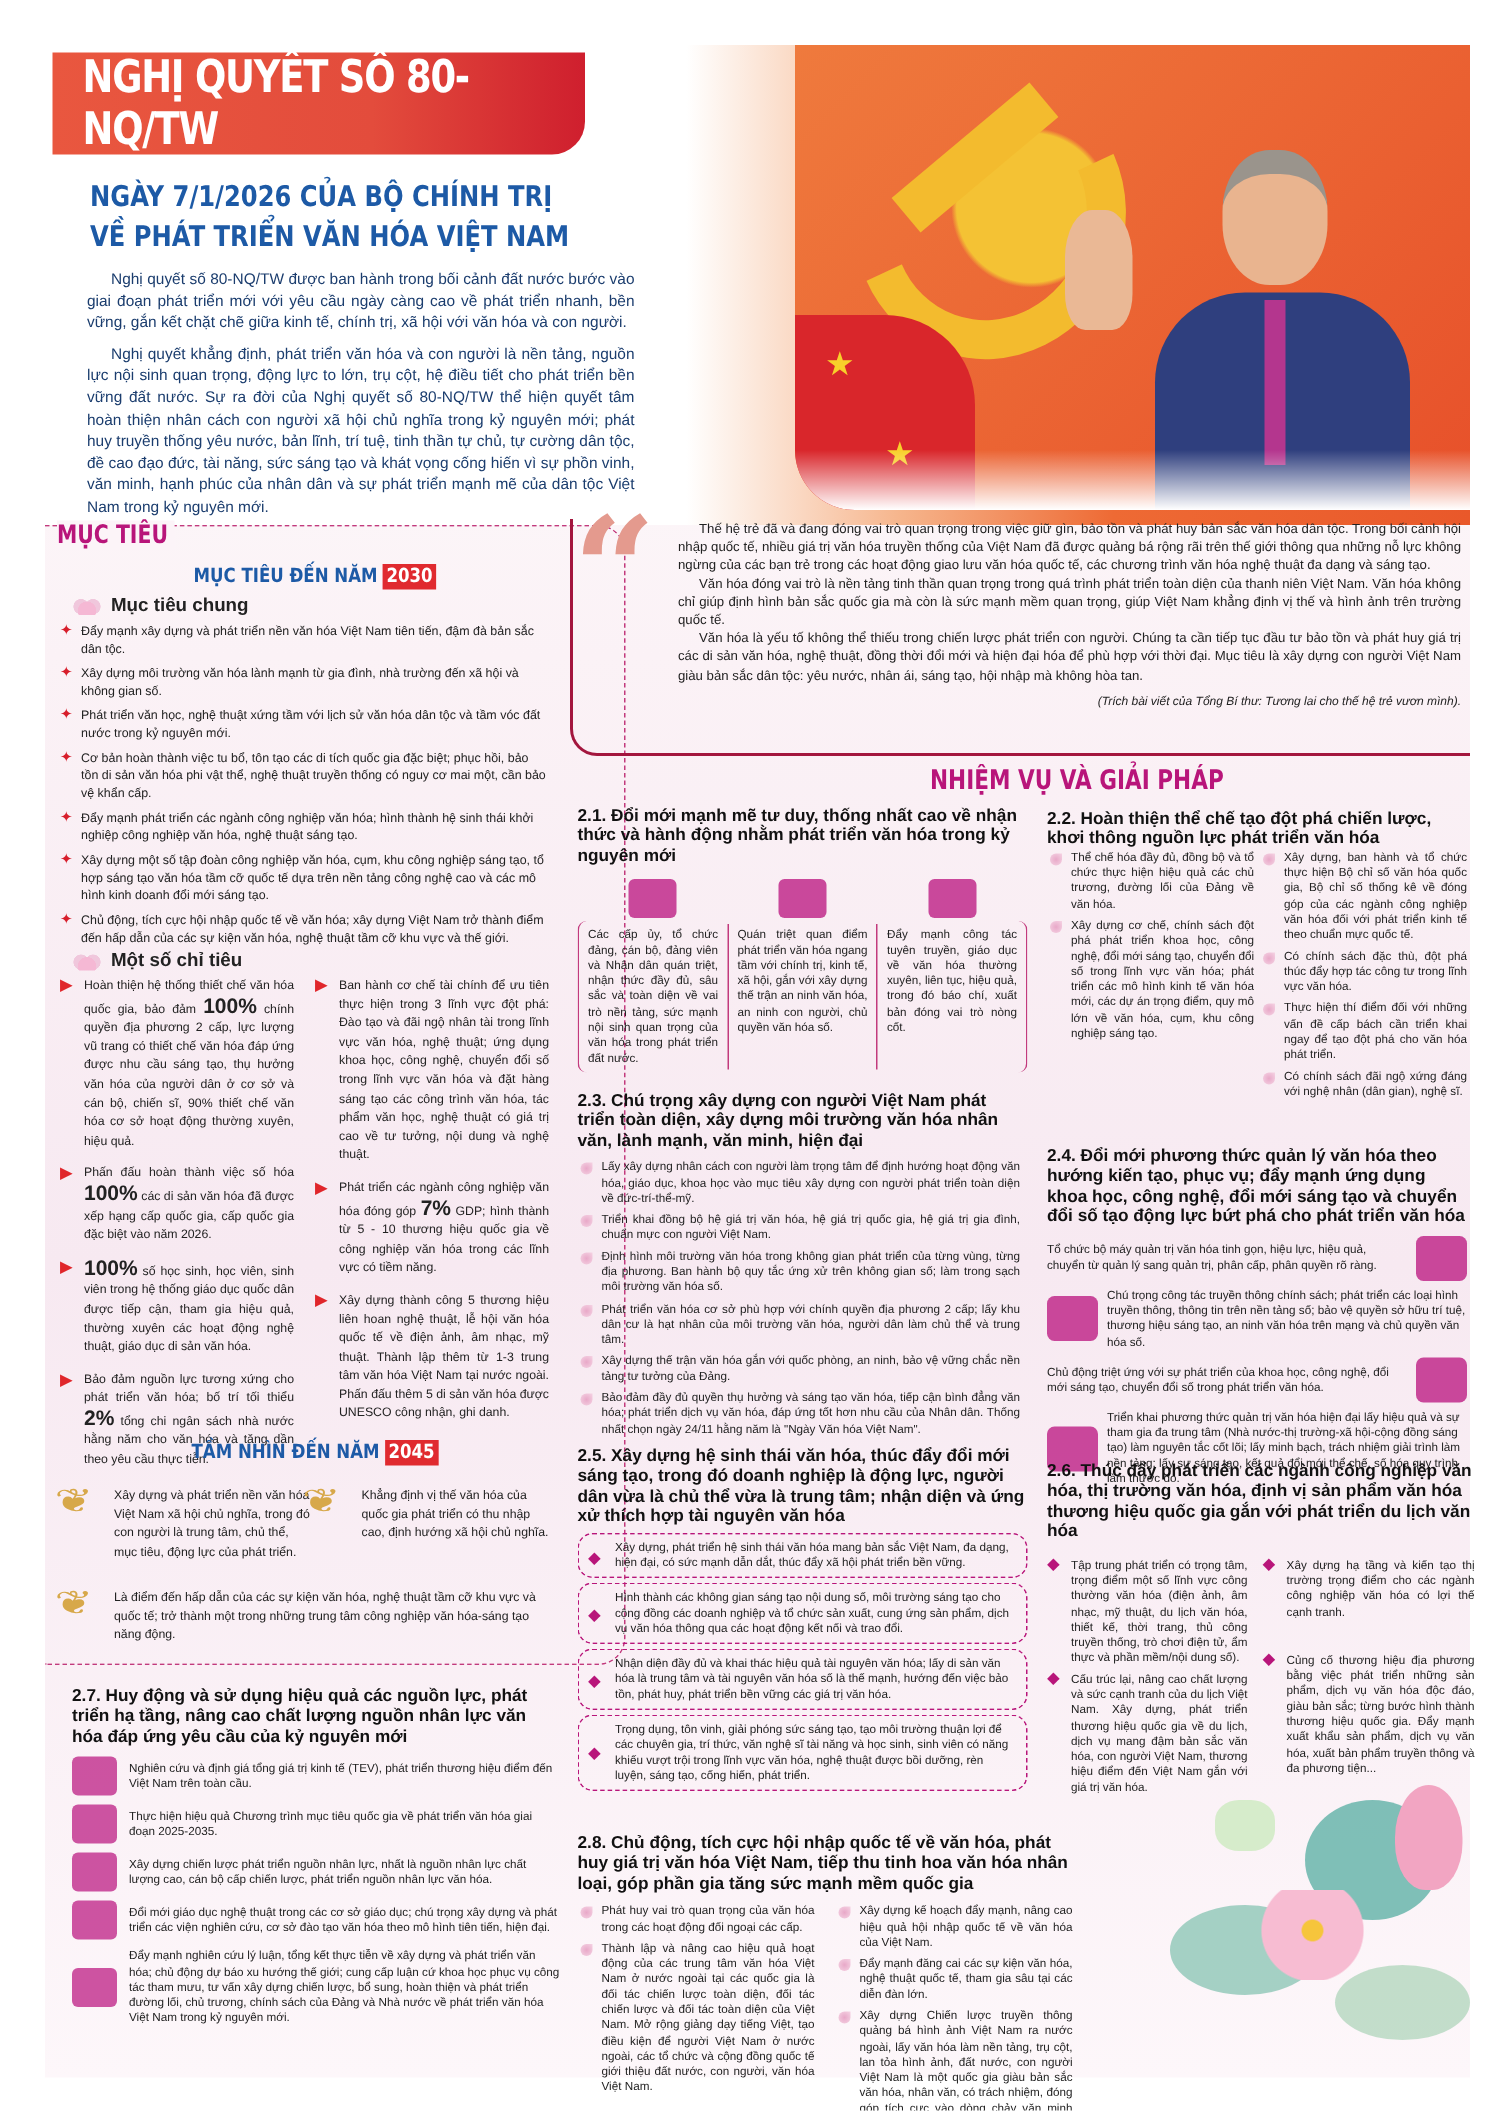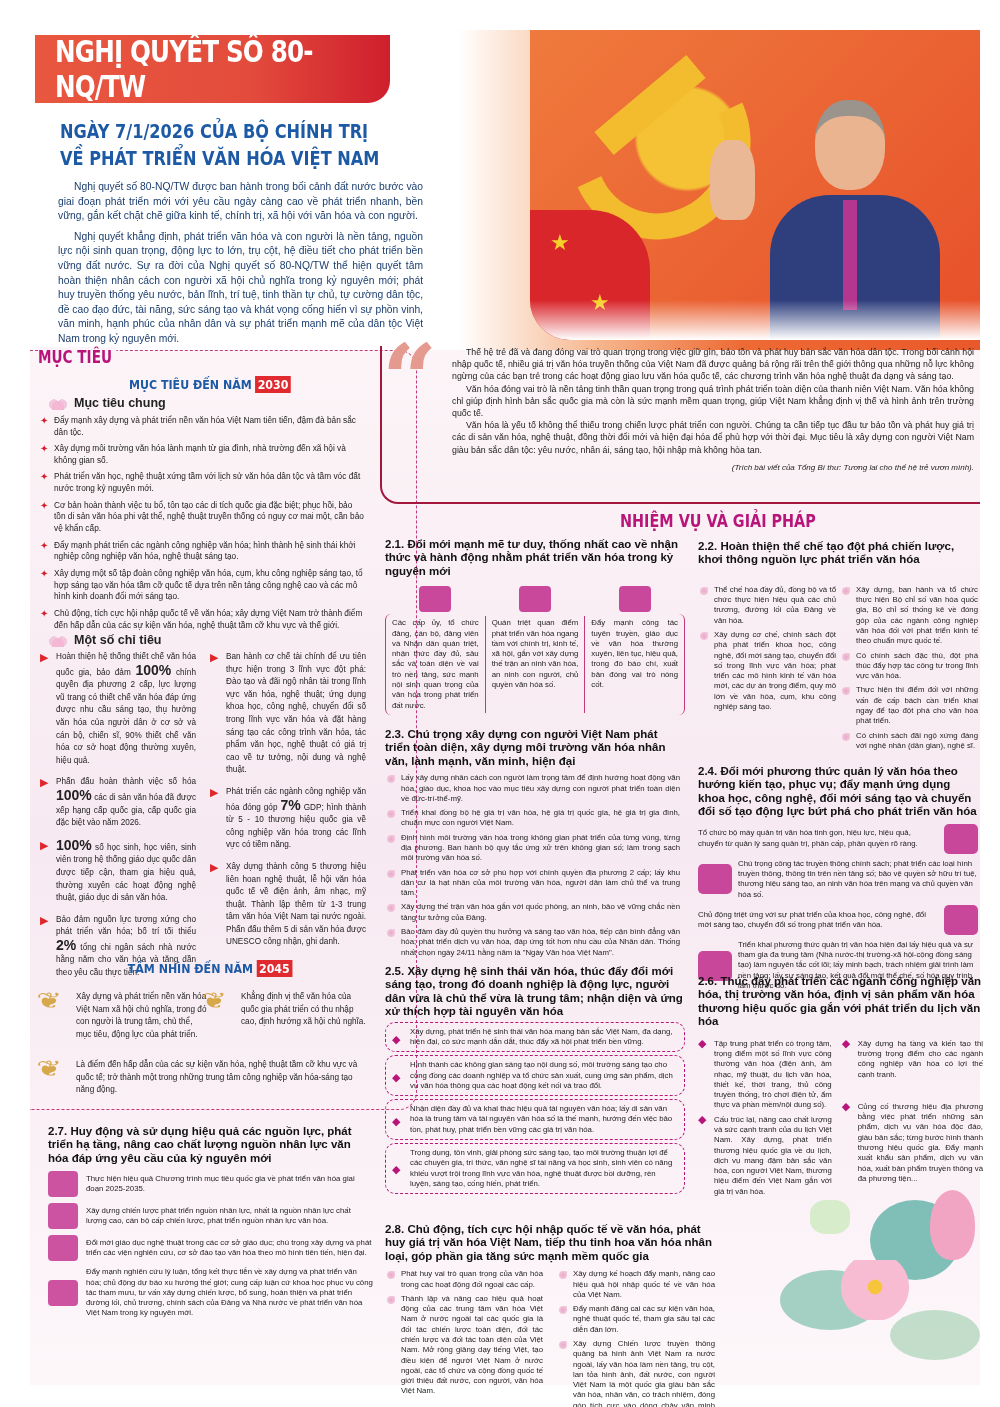--- a/index.html
+++ b/index.html
@@ -61,21 +61,21 @@
 .bul li{position:relative;padding-left:16px;margin-bottom:4px;text-align:justify}
 .bul li::before{content:"";position:absolute;left:2px;top:2px;width:8px;height:8px;background:radial-gradient(circle,#e8a8c8,#f5d4e4);border-radius:50% 0 50% 50%}
 .s23{position:absolute;left:355px;top:698px;width:295px}
 .s25{position:absolute;left:355px;top:935px;width:300px}
 .dbox{border:1.5px dashed #b8157a;border-radius:10px;padding:4px 6px 4px 24px;position:relative;margin-top:3px}
 .dbox::before{content:"\25C6";position:absolute;left:6px;top:40%;color:#b8157a;font-size:11px}
 .s28{position:absolute;left:355px;top:1193px;width:425px}
 .s28 .cols{display:flex;gap:14px;margin-top:6px}
 .s28 .cols ul{flex:1}
 .s22{position:absolute;left:668px;top:510px;width:280px}
-.s22 .cols{display:flex;gap:4px;margin-top:18px}
+.s22 .cols{display:flex;gap:4px;margin-top:0}
 .s22 .cols ul{flex:1}
 .s24{position:absolute;left:668px;top:735px;width:280px}
 .s24 .row{display:flex;align-items:center;gap:6px;margin-top:5px}
 .s24 .pic{width:34px;height:30px;background:#c12a8b;border-radius:5px;flex:none;opacity:.85}
 .s26{position:absolute;left:668px;top:945px;width:285px}
 .s26 .cols{display:flex;gap:10px;margin-top:10px}
 .s26 ul li::before{content:"\25C6";background:none;color:#b8157a;width:auto;height:auto;top:-1px;left:0;font-size:11px}
 .s27{position:absolute;left:18px;top:1095px;width:325px}
 .s27 .row{display:flex;gap:8px;align-items:center;margin-top:6px}
 .s27 .pic{width:30px;height:26px;background:#c12a8b;border-radius:4px;flex:none;opacity:.8}
@@ -266,20 +266,24 @@
         <li style="margin-bottom:22px">Xây dựng hạ tầng và kiến tạo thị trường trọng điểm cho các ngành công nghiệp văn hóa có lợi thế cạnh tranh.</li>
         <li>Củng cố thương hiệu địa phương bằng việc phát triển những sản phẩm, dịch vụ văn hóa độc đáo, giàu bản sắc; từng bước hình thành thương hiệu quốc gia. Đẩy mạnh xuất khẩu sản phẩm, dịch vụ văn hóa, xuất bản phẩm truyền thông và đa phương tiện...</li>
       </ul>
     </div>
   </div>
 
   <div class="s27">
     <div class="h2">2.7. Huy động và sử dụng hiệu quả các nguồn lực, phát triển hạ tầng, nâng cao chất lượng nguồn nhân lực văn hóa đáp ứng yêu cầu của kỷ nguyên mới</div>
     <div class="row small">
         <span class="pic"></span>
+        <span>Nghiên cứu và định giá tổng giá trị kinh tế (TEV), phát triển thương hiệu điểm đến Việt Nam trên toàn cầu.</span>
+      </div>
+    <div class="row small">
+        <span class="pic"></span>
         <span>Thực hiện hiệu quả Chương trình mục tiêu quốc gia về phát triển văn hóa giai đoạn 2025-2035.</span>
       </div>
     <div class="row small">
         <span class="pic"></span>
         <span>Xây dựng chiến lược phát triển nguồn nhân lực, nhất là nguồn nhân lực chất lượng cao, cán bộ cấp chiến lược, phát triển nguồn nhân lực văn hóa.</span>
       </div>
     <div class="row small">
         <span class="pic"></span>
         <span>Đổi mới giáo dục nghệ thuật trong các cơ sở giáo dục; chú trọng xây dựng và phát triển các viện nghiên cứu, cơ sở đào tạo văn hóa theo mô hình tiên tiến, hiện đại.</span>
       </div>

